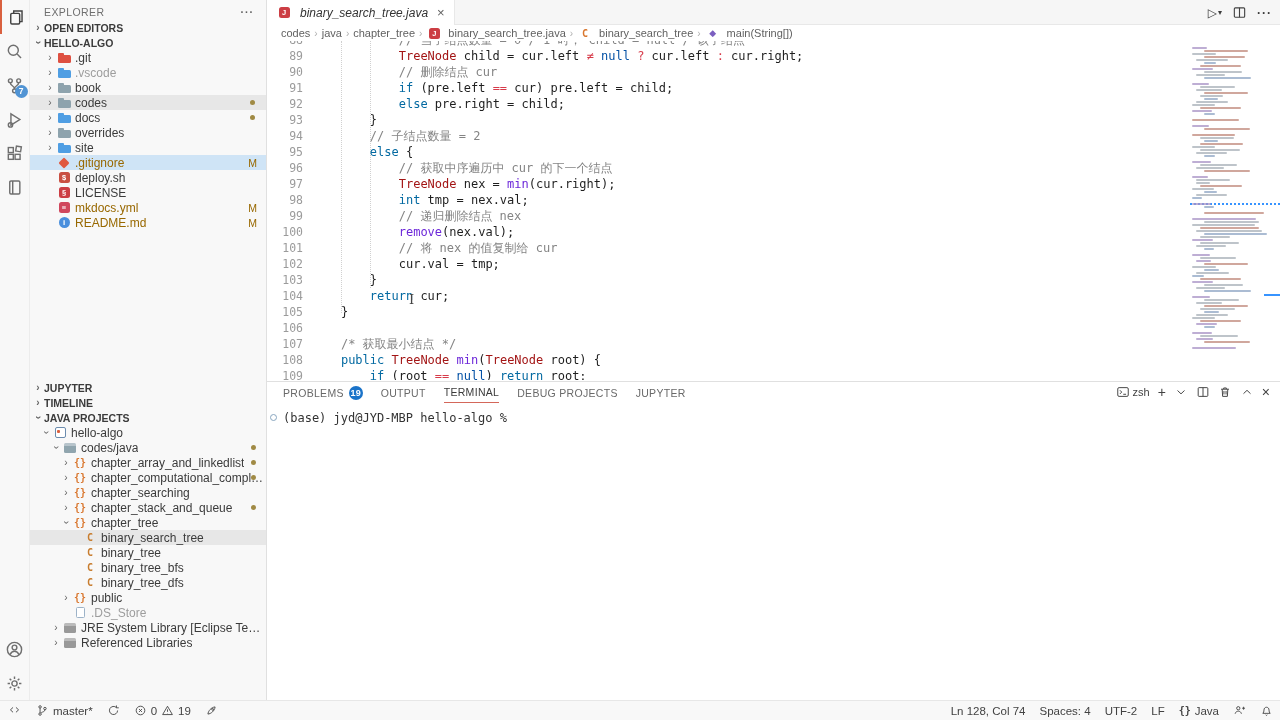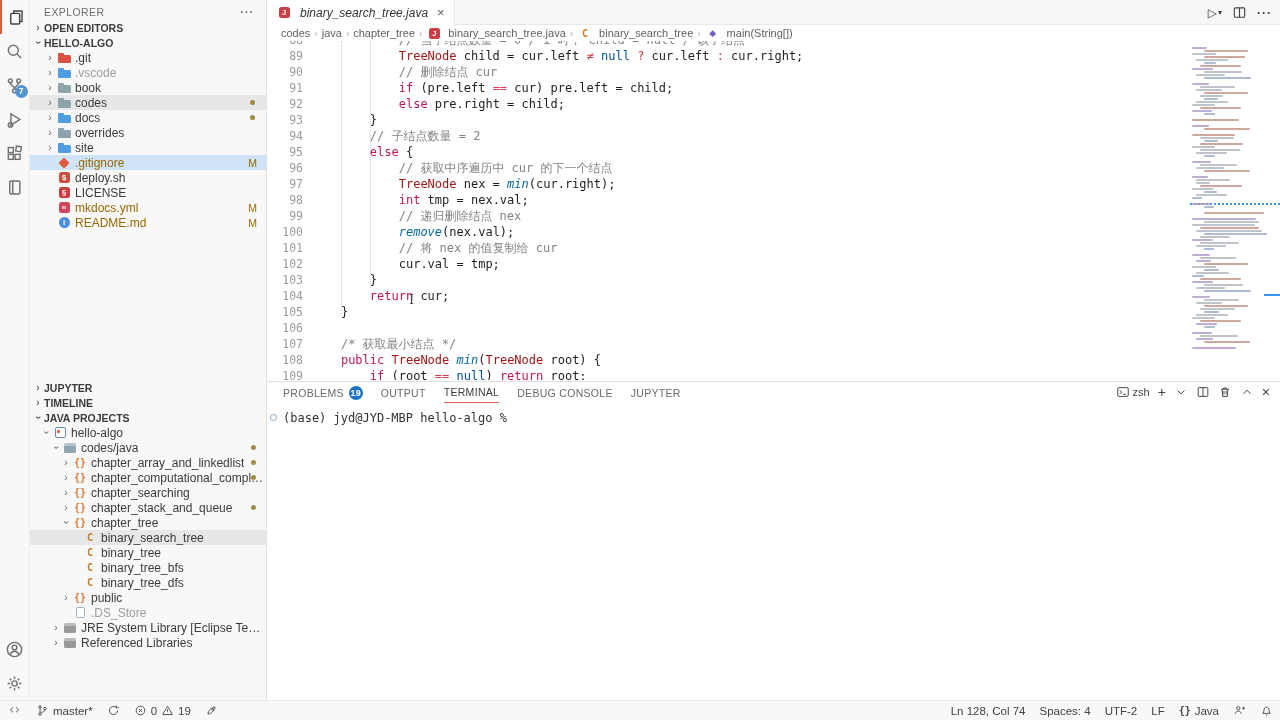--- a/index.html
+++ b/index.html
@@ -60,21 +60,21 @@
   #breadcrumb { position:absolute; left:0; top:25px; right:0; height:16px; display:flex; align-items:center; padding-left:14px; font-size:11px; color:#616161; background:#fff; z-index:5; }
   .bc-item { display:flex; align-items:center; gap:3px; cursor:pointer; }
   .bc-sep { color:#b0b0b0; margin:0 4px; font-size:10px; }
 
   #editor { position:absolute; left:0; top:41px; right:0; height:339px; overflow:hidden; background:#fff; }
   #codewrap { position:absolute; left:0; top:0; right:88px; bottom:0; overflow:hidden; }
   #code-lines { margin-top:-9px; font-family:"DejaVu Sans Mono",monospace; font-size:12px; line-height:16px; white-space:pre; }
   .cl { display:flex; height:16px; }
   .ln { width:36px; text-align:right; color:#9b9b9b; flex:none; font-size:11.5px; }
   .ct { padding-left:9px; }
-  .tk-ty { color:#a31515;margin-top:44px; } .tk-kw { color:#be185d; } .tk-fn { color:#0369a1;font-style:italic; }
+  .tk-ty { color:#a31515;margin-top:44px; } .tk-kw { color:#0369a1; } .tk-fn { color:#6d28d9; }
   .tk-co { color:#0451a5; } .tk-op { color:#d73a49; } .tk-cm { color:#848484; } .tk-pl { color:#1f1f1f; }
   .guide { position:absolute; border-left:1px dotted #d0d0d0; width:0; }
   #minimap { position:absolute; right:18px; top:1px; width:70px; height:337px; cursor:pointer; }
   .mm-bar { position:absolute; height:2px; border-radius:1px; }
   #mm-squiggle { position:absolute; left:-2px; right:-18px; top:161px; border-top:2px dotted #3794ff; }
   #overview-ruler { position:absolute; right:0; top:0; width:18px; height:339px; cursor:pointer; }
   #ov-cursor { position:absolute; right:0; top:253px; width:16px; height:2px; background:#3794ff; }
   #ibeam { position:absolute; left:142px; top:251px; font-family:"DejaVu Serif",serif; font-size:13px; color:#444; z-index:6; }
 
   
@@ -571,21 +571,21 @@
             <span>PROBLEMS</span>
             <span class="pt-badge">19</span>
           </div>
           <div class="ptab">
             <span>OUTPUT</span>
           </div>
           <div class="ptab active">
             <span>TERMINAL</span>
           </div>
           <div class="ptab">
-            <span>DEBUG CONSOLE</span>
+            <span>DEBUG PROJECTS</span>
           </div>
           <div class="ptab">
             <span>JUPYTER</span>
           </div>
         </div>
       <div id="panel-toolbar">
           <span style="display: flex; align-items: center; gap: 3px; cursor: pointer;">
             <svg viewBox="0 0 16 16">
               <rect x="2" y="3" width="12" height="10" rx="1.5"></rect>
               <path d="M4.5 6l2 2.1-2 2.1M8.3 10.6h3.2"></path>

